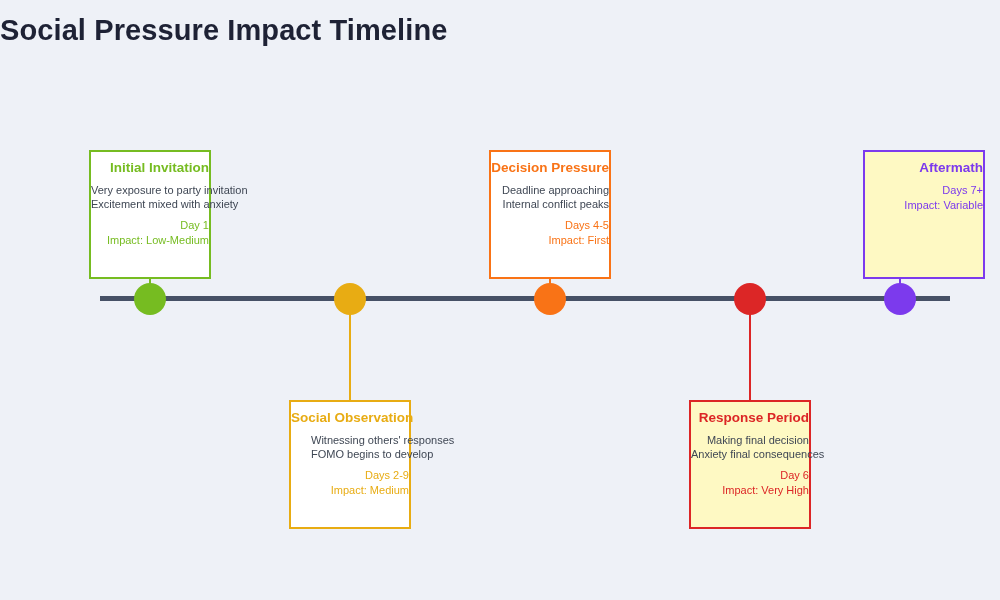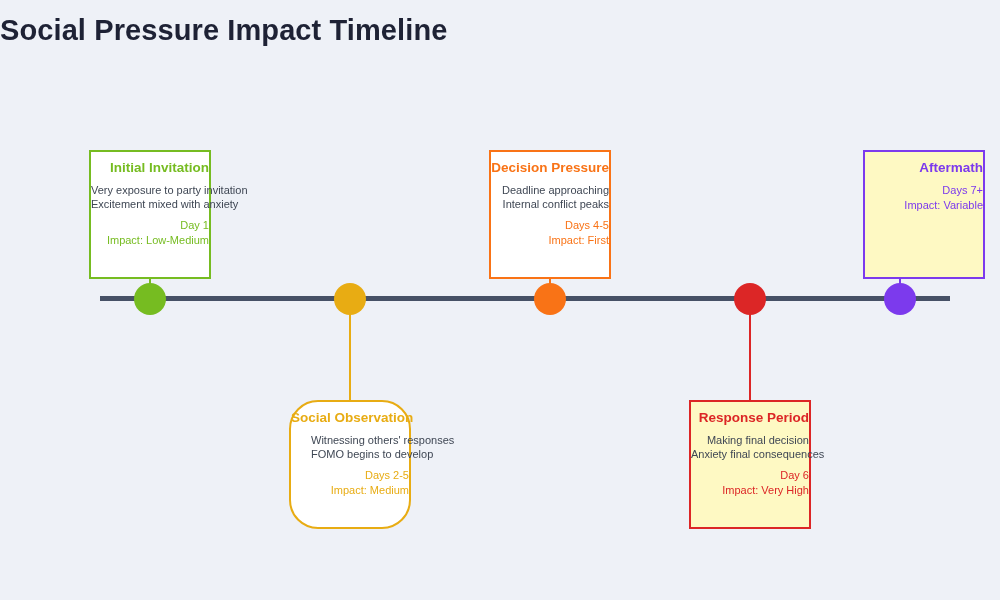--- a/index.html
+++ b/index.html
@@ -111,28 +111,28 @@
         <div class="card-title" style="color: rgb(118, 188, 33);">Initial Invitation</div>
         <div class="card-desc" style="color: rgb(63, 71, 84);">
           <div>Very exposure to party invitation</div>
           <div>Excitement mixed with anxiety</div>
         </div>
         <div class="card-meta" style="color: rgb(118, 188, 33);">
           <div>Day 1</div>
           <div>Impact: Low-Medium</div>
         </div>
       </div>
-      <div class="card" style="left: 350px; top: 400px; border-color: rgb(232, 172, 19); background: rgb(255, 255, 255); border-radius: 29px;">
+      <div class="card" style="left: 350px; top: 400px; border-color: rgb(232, 172, 19); background: rgb(255, 255, 255);">
         <div class="card-title" style="color: rgb(232, 172, 19);">Social Observation</div>
         <div class="card-desc" style="color: rgb(63, 71, 84); margin-left: 20px;">
           <div>Witnessing others' responses</div>
           <div>FOMO begins to develop</div>
         </div>
         <div class="card-meta" style="color: rgb(232, 172, 19);">
-          <div>Days 2-5</div>
+          <div>Days 2-9</div>
           <div>Impact: Medium</div>
         </div>
       </div>
       <div class="card" style="left: 550px; top: 150px; border-color: rgb(249, 115, 22); background: rgb(255, 255, 255);">
         <div class="card-title" style="color: rgb(249, 115, 22);">Decision Pressure</div>
         <div class="card-desc" style="color: rgb(63, 71, 84);">
           <div>Deadline approaching</div>
           <div>Internal conflict peaks</div>
         </div>
         <div class="card-meta" style="color: rgb(249, 115, 22);">

